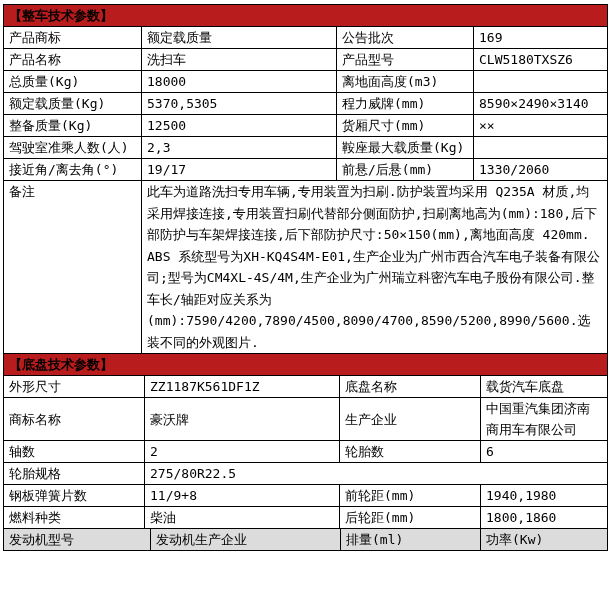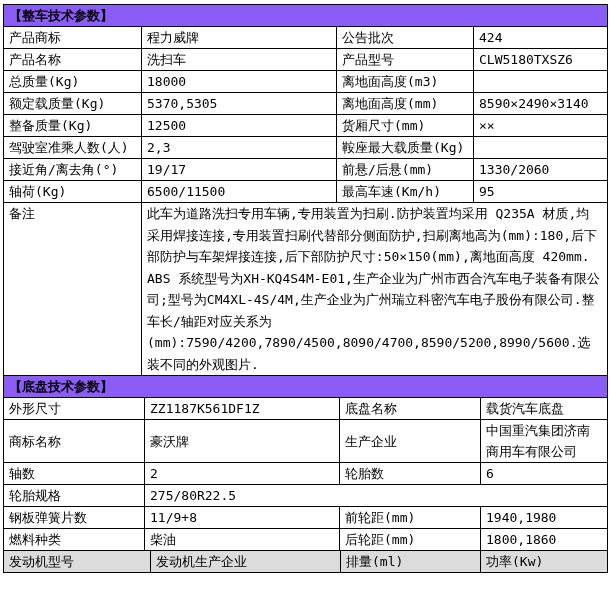--- a/index.html
+++ b/index.html
@@ -25,21 +25,21 @@
     border: 1px solid #000000;
     padding: 0 5px;
     height: 20px;
     text-align: left;
     vertical-align: middle;
     font-weight: normal;
     overflow: hidden;
     white-space: nowrap;
   }
   th.section-header {
-    background: #8b5cf6;
+    background: #b91c1c;
     font-weight: bold;
     height: 21px;
   }
   td.engine-header { background: #dcdcdc; }
   td.remark-label { vertical-align: top; margin-left: 8px; }
   td.remark-value {
     white-space: normal;
     vertical-align: top;
     height: 150px;
     line-height: 21.5px;
@@ -59,65 +59,59 @@
         <col style="width:195px">
         <col style="width:137px">
         <col style="width:134px">
     </colgroup>
     <tbody>
         <tr>
       <th class="section-header" colspan="4">【整车技术参数】</th>
     </tr>
     <tr>
       <td>产品商标</td>
-      <td>程力威牌</td>
+      <td>额定载质量</td>
       <td>公告批次</td>
-      <td>424</td>
+      <td>169</td>
     </tr>
     <tr>
       <td>产品名称</td>
       <td>洗扫车</td>
       <td>产品型号</td>
       <td>CLW5180TXSZ6</td>
     </tr>
     <tr>
       <td>总质量(Kg)</td>
       <td>18000</td>
       <td>离地面高度(m3)</td>
       <td></td>
     </tr>
     <tr>
       <td>额定载质量(Kg)</td>
       <td>5370,5305</td>
-      <td>离地面高度(mm)</td>
+      <td>程力威牌(mm)</td>
       <td>8590×2490×3140</td>
     </tr>
     <tr>
       <td>整备质量(Kg)</td>
       <td>12500</td>
       <td>货厢尺寸(mm)</td>
       <td>××</td>
     </tr>
     <tr>
       <td>驾驶室准乘人数(人)</td>
       <td>2,3</td>
       <td>鞍座最大载质量(Kg)</td>
       <td></td>
     </tr>
     <tr>
       <td>接近角/离去角(°)</td>
       <td>19/17</td>
       <td>前悬/后悬(mm)</td>
       <td>1330/2060</td>
-    </tr>
-    <tr>
-      <td>轴荷(Kg)</td>
-      <td>6500/11500</td>
-      <td>最高车速(Km/h)</td>
-      <td>95</td>
     </tr>
     <tr>
       <td class="remark-label">备注</td>
       <td class="remark-value" colspan="3">此车为道路洗扫专用车辆,专用装置为扫刷.防护装置均采用 Q235A 材质,均采用焊接连接,专用装置扫刷代替部分侧面防护,扫刷离地高为(mm):180,后下部防护与车架焊接连接,后下部防护尺寸:50×150(mm),离地面高度 420mm.  ABS 系统型号为XH-KQ4S4M-E01,生产企业为广州市西合汽车电子装备有限公司;型号为CM4XL-4S/4M,生产企业为广州瑞立科密汽车电子股份有限公司.整车长/轴距对应关系为(mm):7590/4200,7890/4500,8090/4700,8590/5200,8990/5600.选装不同的外观图片.</td>
     </tr>
   </tbody>
     </table>
 
   <table>
     <colgroup>

